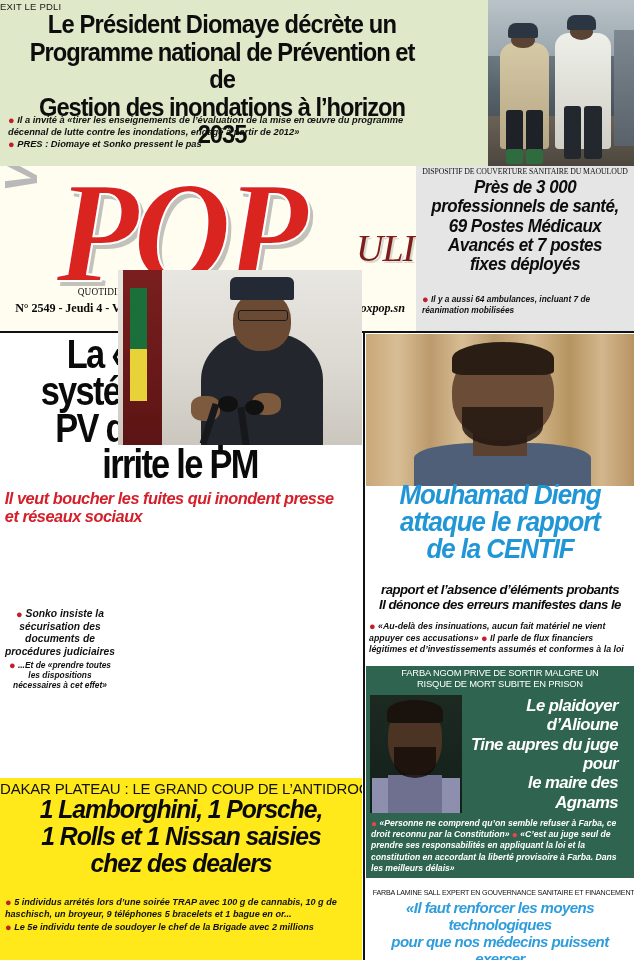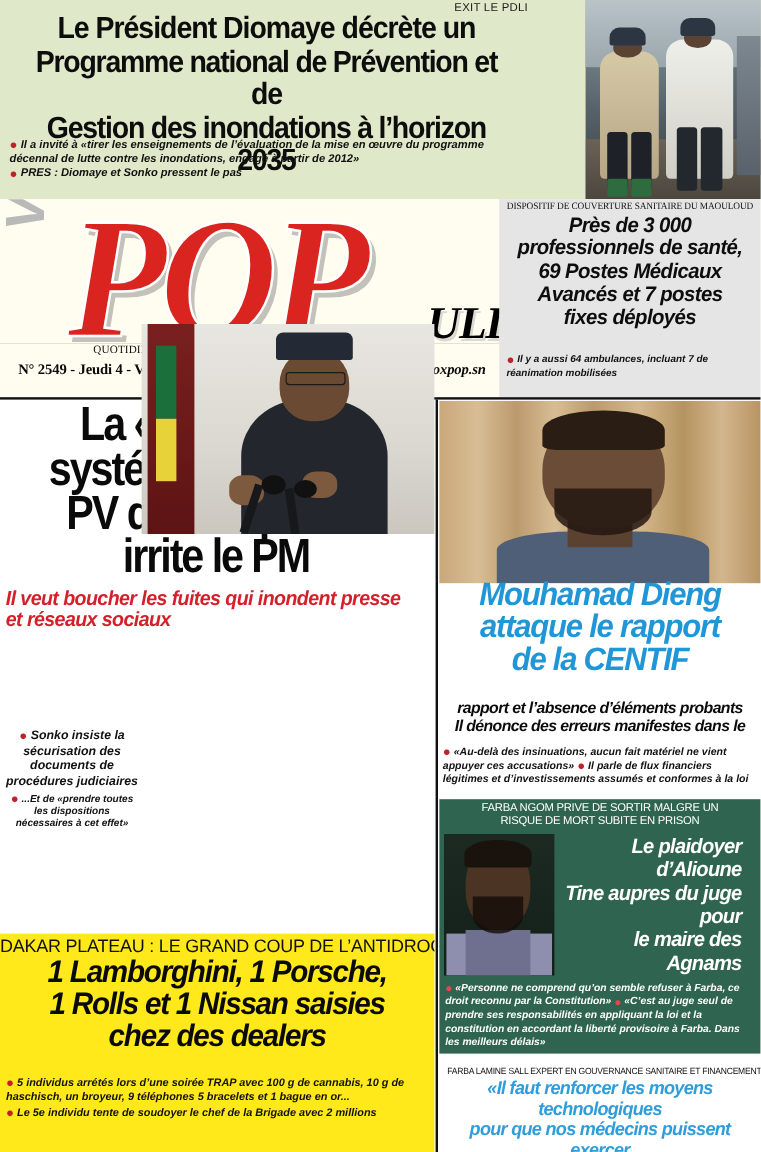--- a/index.html
+++ b/index.html
@@ -10,21 +10,21 @@
     -webkit-font-smoothing:antialiased;
   }
   .page{position:relative;width:634px;height:960px;overflow:hidden;background:#fff;}
 
   
   .topbanner{
     position:absolute;left:0;top:0;width:634px;height:166px;
     background:#dfe8c8;overflow:hidden;
   }
   .kicker{
-    position:absolute;left:0;top:1px;width:440px;text-align:right;
+    position:absolute;left:0;top:1px;width:440px;text-align:left;
     font-size:9.5px;letter-spacing:.2px;color:#1a1a1a;font-weight:400;
   }
   .toptitle{
     position:absolute;left:2px;top:11px;width:440px;
     text-align:center;color:#0d0d0d;
     font-family:"Liberation Sans", sans-serif;
     font-weight:bold;font-size:25.5px;line-height:1.08;
     letter-spacing:-0.9px;
     transform:scaleX(0.93);transform-origin:center top;
   }
@@ -84,24 +84,24 @@
     font-weight:bold;font-style:italic;
     font-size:136px;line-height:1;
     color:#d9241f;
     letter-spacing:-6px;
     -webkit-text-stroke:2px #ffffff;
     text-shadow:4px 5px 0 rgba(120,120,120,.45);
     transform:scaleY(1.06);
     transform-origin:left top;
   }
   .uli{
-    position:absolute;left:300px;top:88px;
+    position:absolute;left:300px;top:66px;
     font-family:"Liberation Serif", serif;
-    font-weight:bold;font-style:italic;font-size:38px;
-    color:#000000;letter-spacing:-1px;
+    font-weight:normal;font-style:italic;font-size:38px;
+    color:#7f1d1d;letter-spacing:-1px;
     text-shadow:2px 2px 0 rgba(150,150,150,.35);
   }
   .mh-rule{position:absolute;left:0;top:120px;width:416px;height:1px;background:#555;}
 
   .mhfoot{
     position:absolute;left:0;top:286px;width:416px;height:45px;background:#fffdf0;
   }
   .issn{
     position:absolute;left:0;top:1px;width:416px;text-align:center;
     font-family:"Liberation Serif", serif;font-size:9.3px;color:#111;letter-spacing:.1px;

